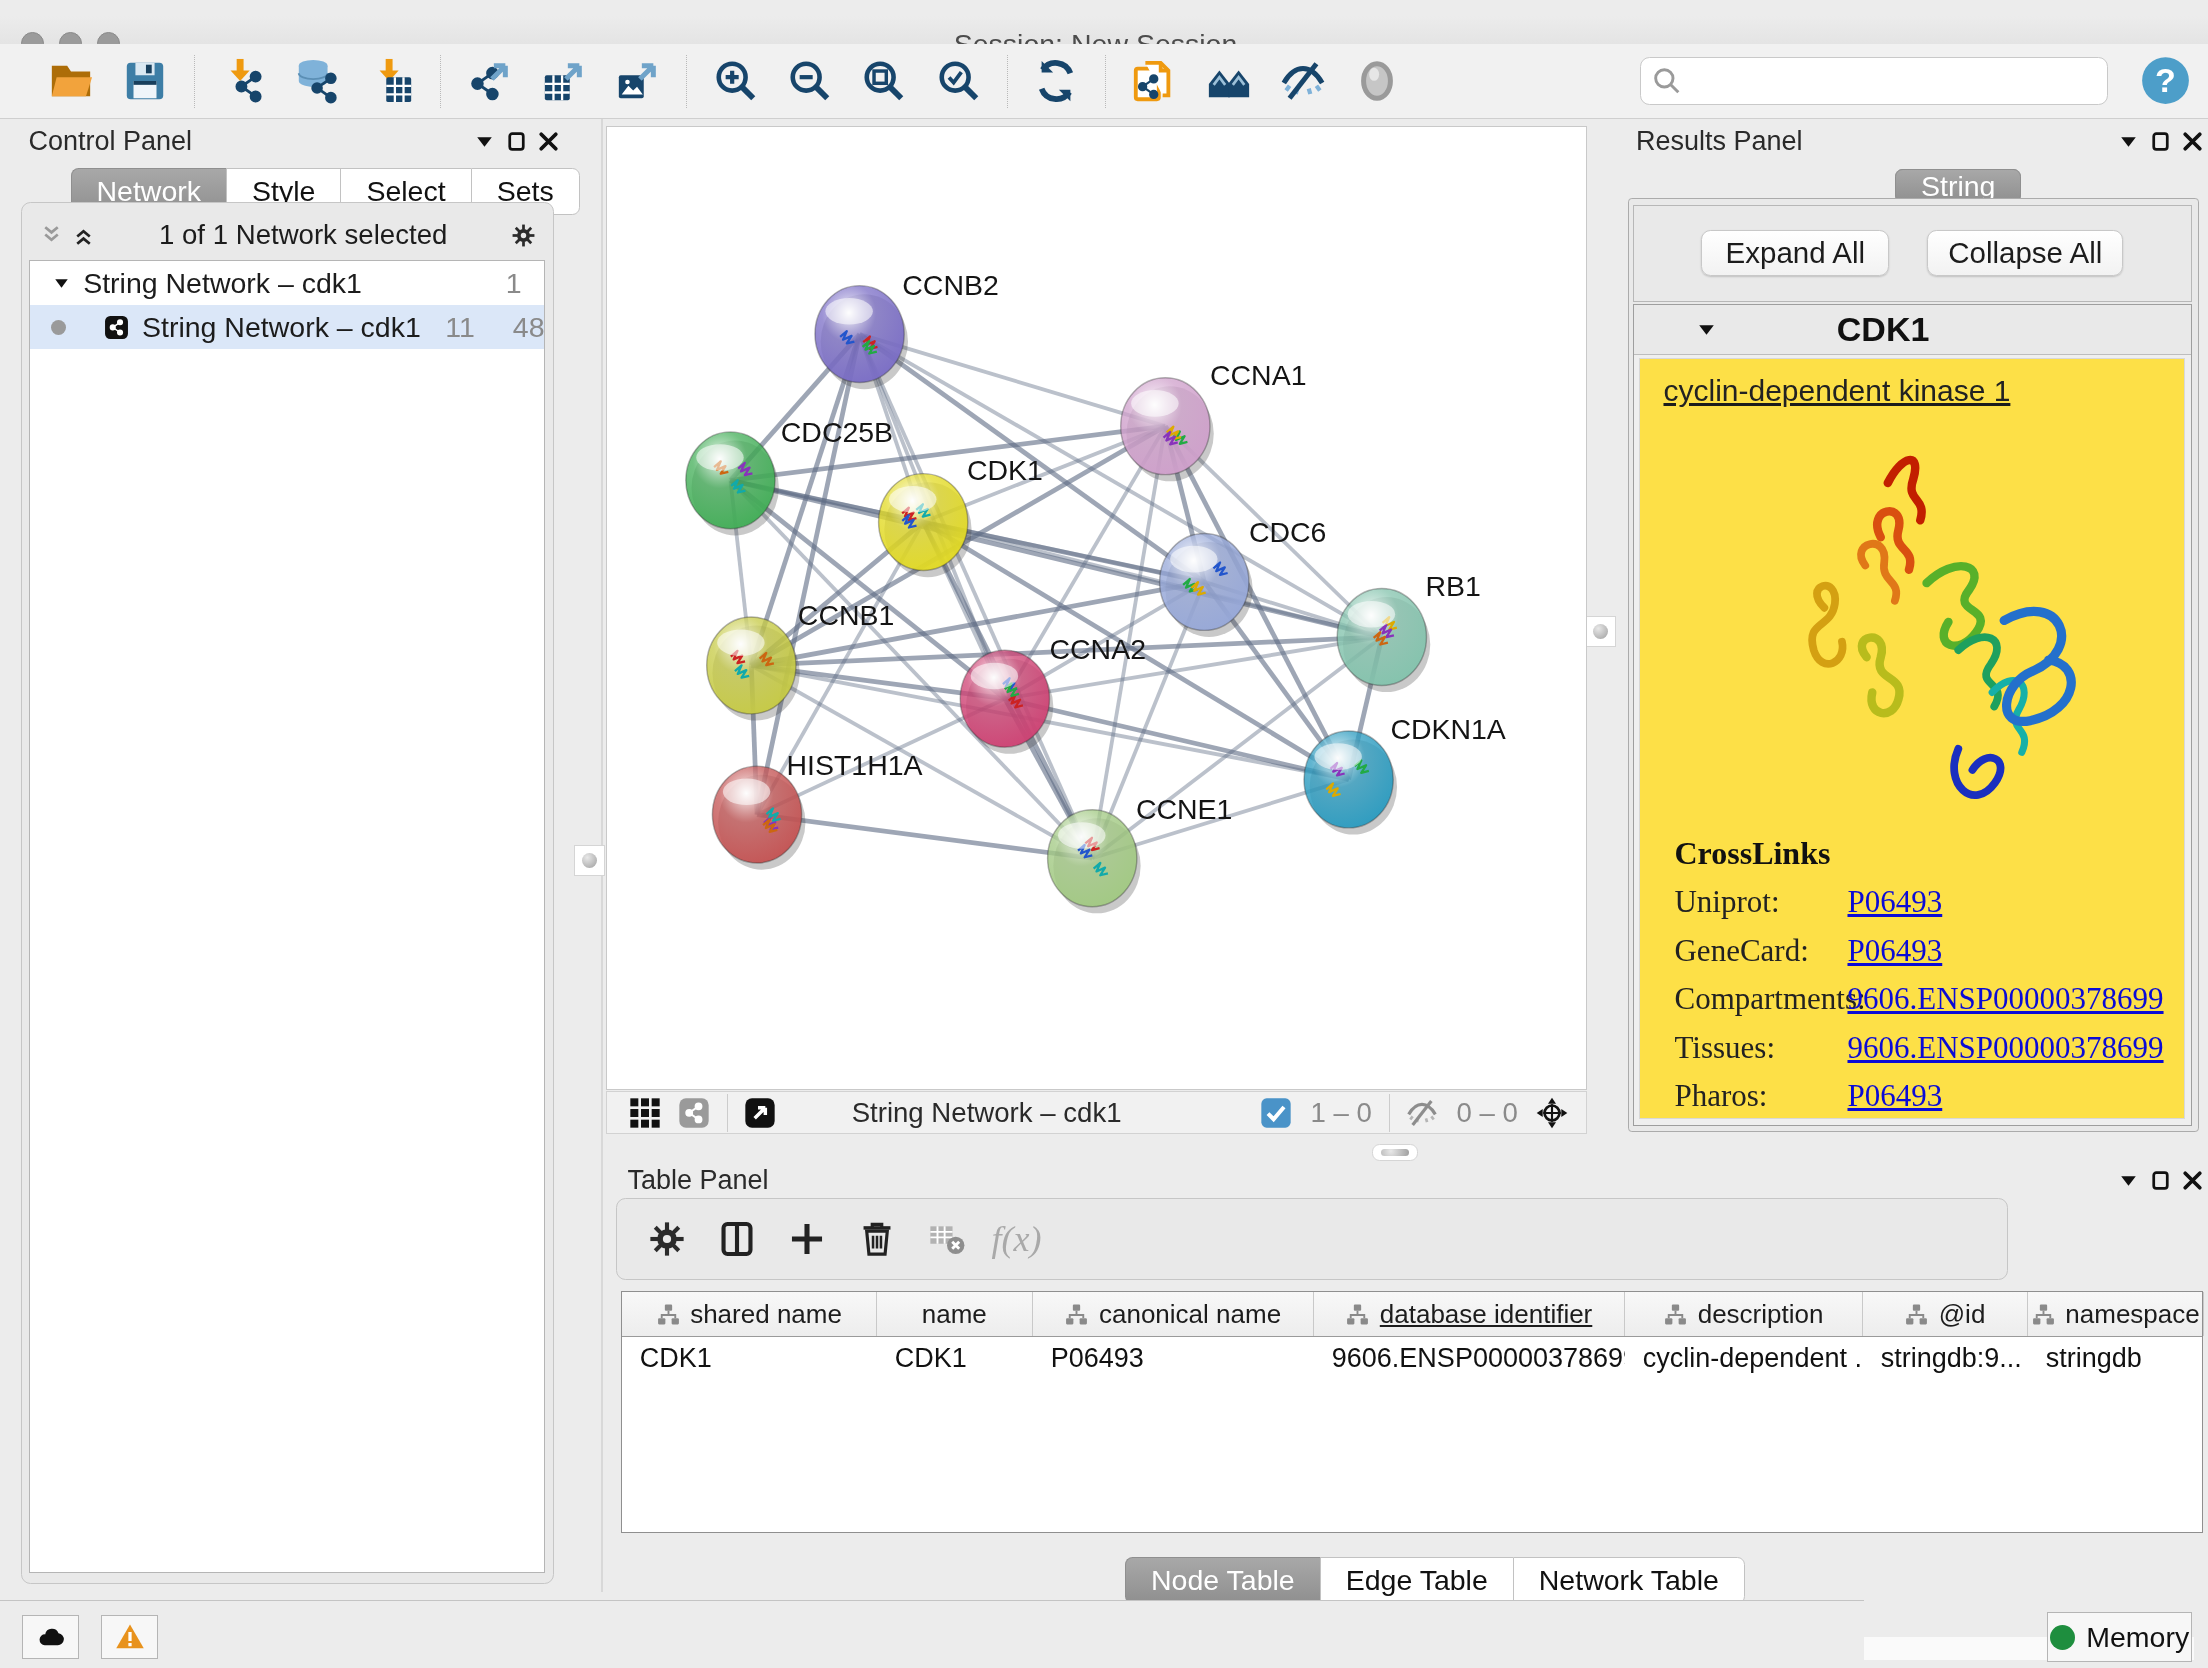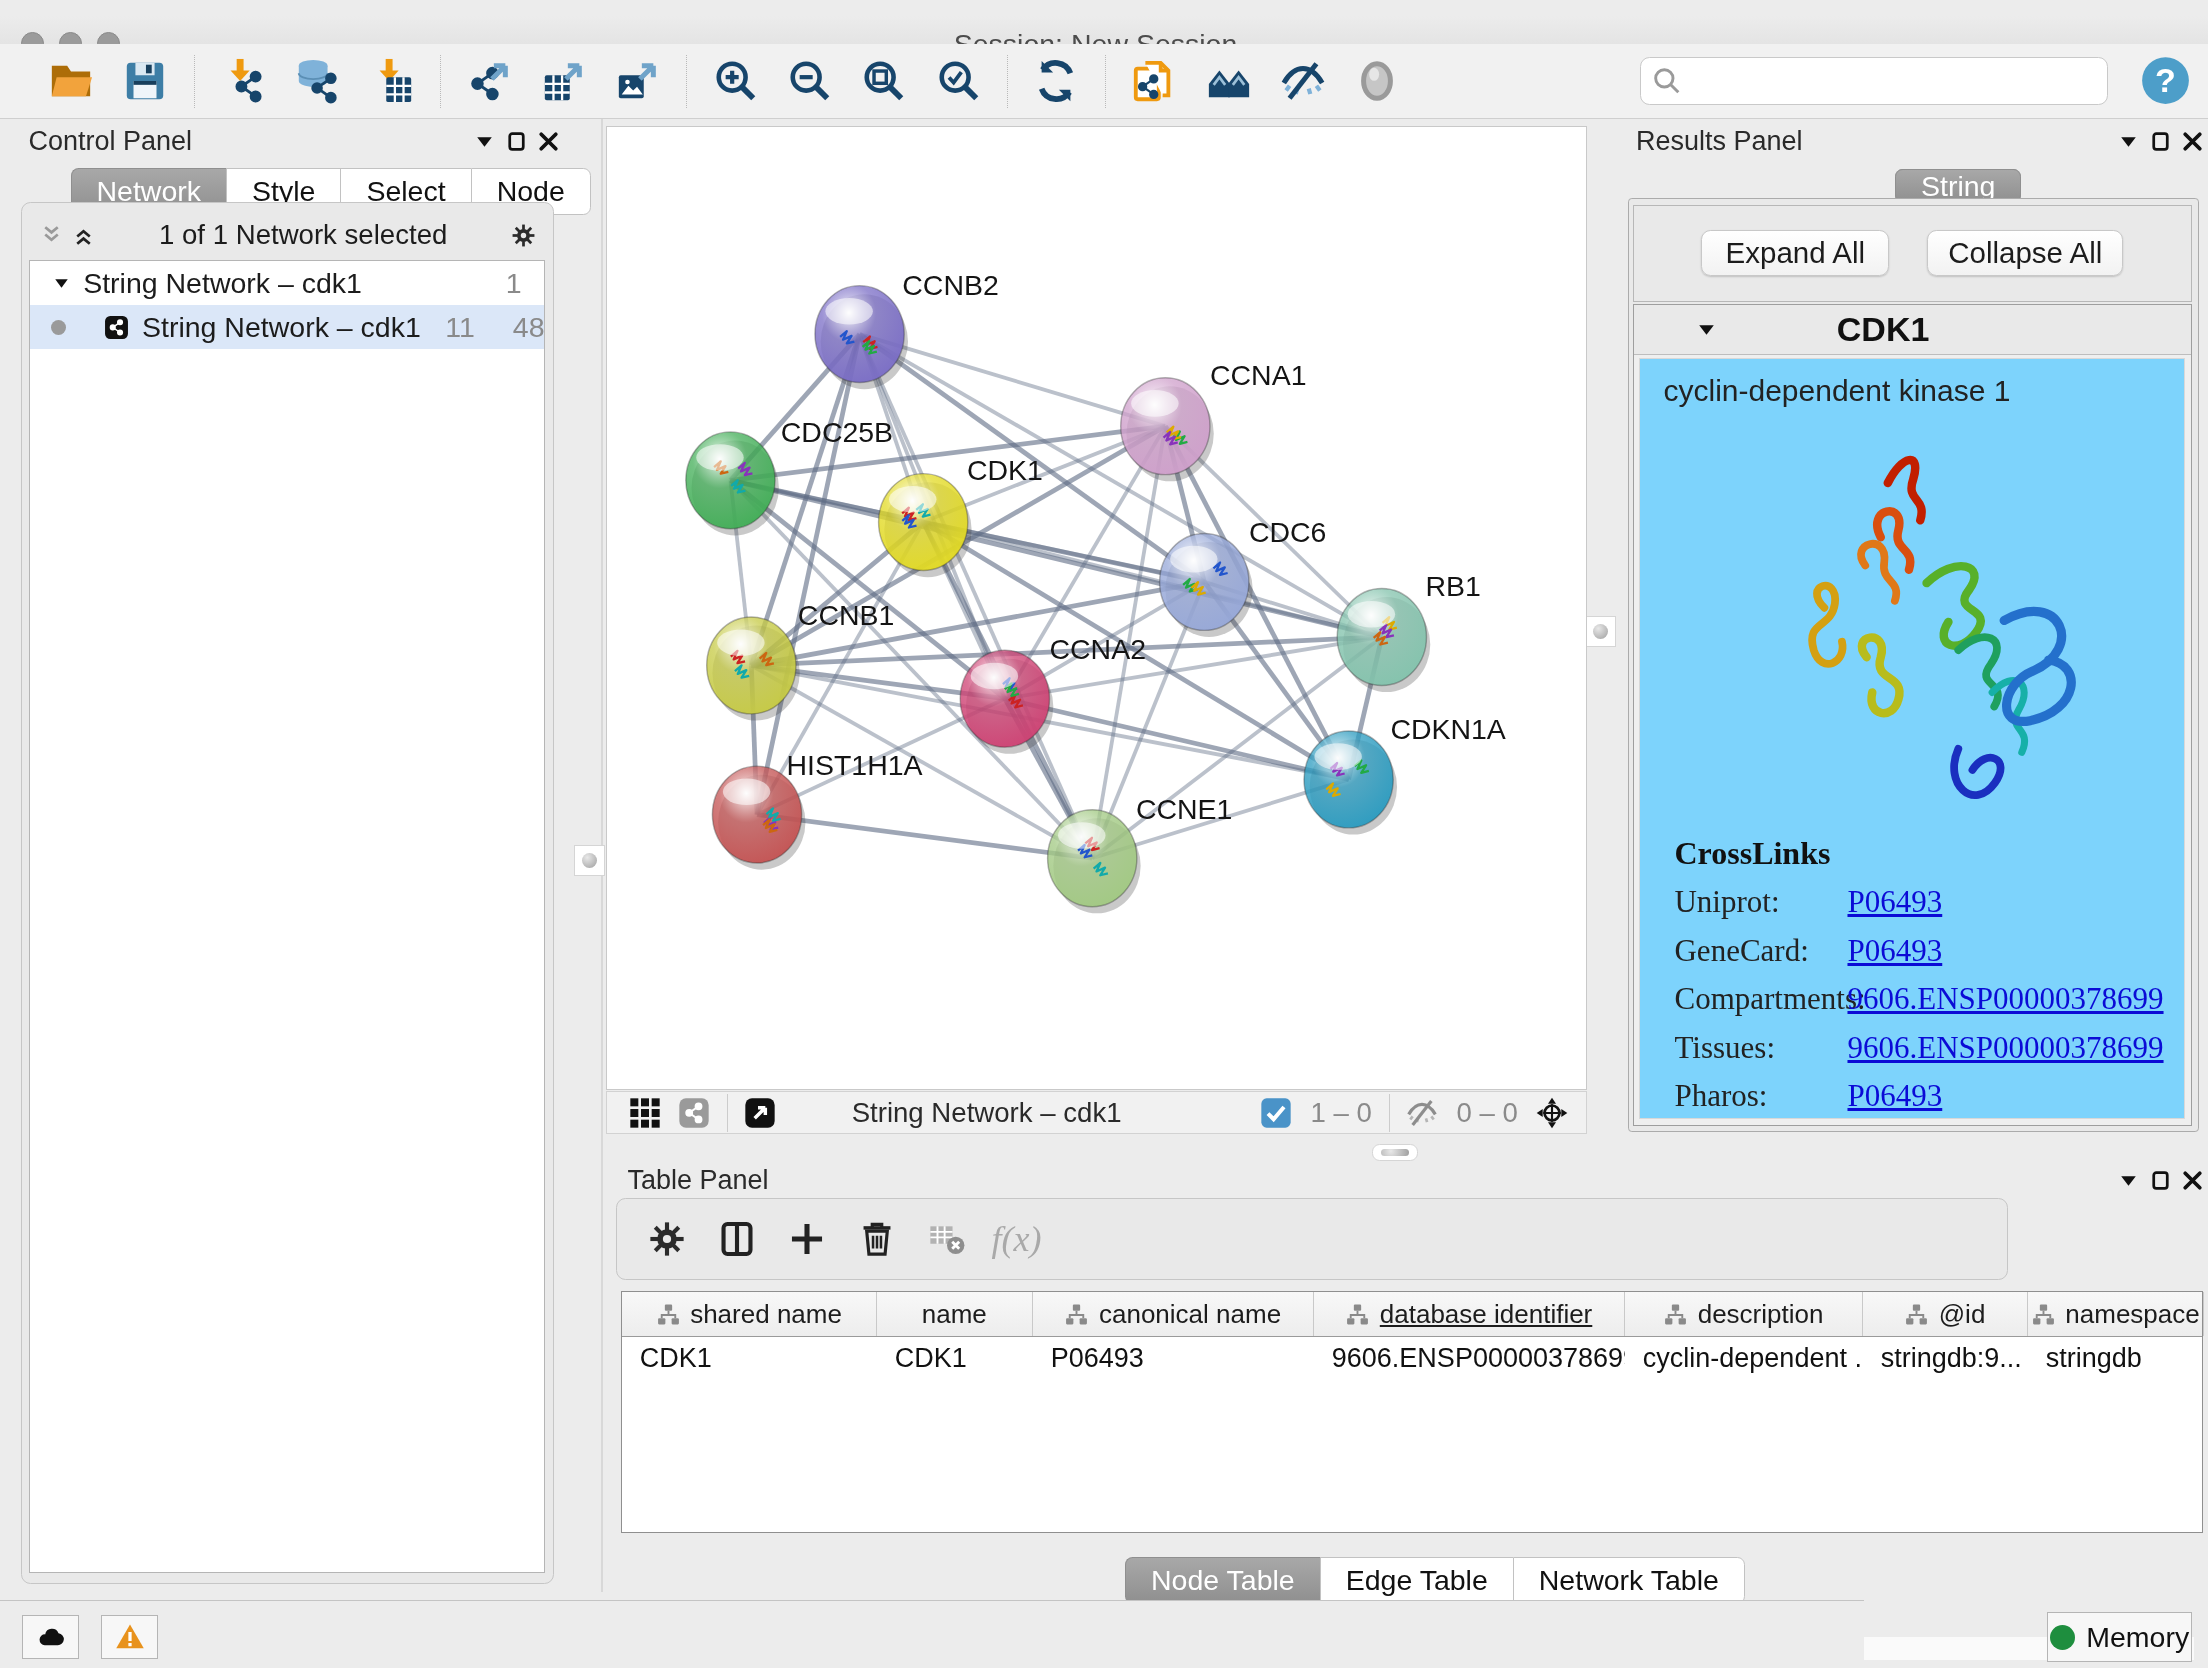--- a/index.html
+++ b/index.html
@@ -63,21 +63,21 @@
   
   #results-panel{left:1607px;top:124px;width:601px;height:1008px;}
   #rp-box{left:21px;top:74px;width:569px;height:932px;background:#e9e9e9;border:1px solid #ababab;border-radius:3.8px;}
   #rp-btnbox{left:3.8px;top:5.7px;width:557px;height:95px;border:1px solid #b7b7b7;background:#e9e9e9;}
   .rp-btn{background:linear-gradient(#ffffff,#f2f2f2);border:1px solid #c8c8c8;border-radius:9.5px;
           font-size:29.5px;text-align:center;line-height:44px;box-shadow:0 1px 1.9px rgba(0,0,0,.18);}
   #rp-section{left:3.8px;top:105px;width:557px;height:820px;border:1px solid #9e9e9e;background:#efefef;}
   #rp-sechdr{left:0;top:0;width:100%;height:49px;background:#e9e9e9;border-bottom:1px solid #bdbdbd;
              display:flex;align-items:center;}
   #rp-gene{font-size:34px;font-weight:bold;color:#111;margin-left:114px;}
-  #rp-secbody{left:5.7px;top:53px;width:544px;height:759px;background:#7dd3fc;border:1px solid #d8d8d8;}
+  #rp-secbody{left:5.7px;top:53px;width:544px;height:759px;background:#fde047;border:1px solid #d8d8d8;text-decoration:underline;}
   #rp-desc{font-size:30px;color:#222;margin:15px 0 0 23px;}
   .xl-title{font-family:"Liberation Serif","DejaVu Serif",serif;font-weight:bold;font-size:32px;color:#111;}
   .xl-row{display:flex;font-family:"Liberation Serif","DejaVu Serif",serif;font-size:31px;margin-top:12.4px;}
   .xl-label{width:173px;color:#222;}
   .xl-link{color:#0b0bd6;text-decoration:underline;}
 
   
   #table-panel{left:616px;top:1162px;width:1592px;height:438px;}
   #tp-toolbar{left:0;top:44px;width:1392px;height:82px;background:#e9e9e9;border:1px solid #c6c6c6;border-radius:9.5px;
               display:flex;align-items:center;padding-left:23px;box-sizing:border-box;}
@@ -313,21 +313,21 @@
     <span class="winbtn" id="cp-close">
         <svg viewBox="0 0 24 24" xmlns="http://www.w3.org/2000/svg">
           <path d="M5 5l14 14M19 5L5 19" stroke="#111" stroke-width="3.6" stroke-linecap="round"></path>
         </svg>
       </span>
   </div>
   <div id="cp-tabs" class="abs" style="left:61px;top:44px;">
       <span class="tab sel">Network</span>
       <span class="tab">Style</span>
       <span class="tab">Select</span>
-      <span class="tab">Node</span>
+      <span class="tab">Sets</span>
     </div>
   <div id="cp-inner" class="abs">
     <div id="cp-status-row" class="abs row">
       <span class="winbtn" id="chev-down">
           <svg viewBox="0 0 24 24" xmlns="http://www.w3.org/2000/svg">
             <path d="M6 4l6 5 6-5M6 11l6 5 6-5" stroke="#9a9a9a" stroke-width="2.6" fill="none"></path>
           </svg>
         </span>
       <span class="winbtn" id="chev-up">
           <svg viewBox="0 0 24 24" xmlns="http://www.w3.org/2000/svg">

